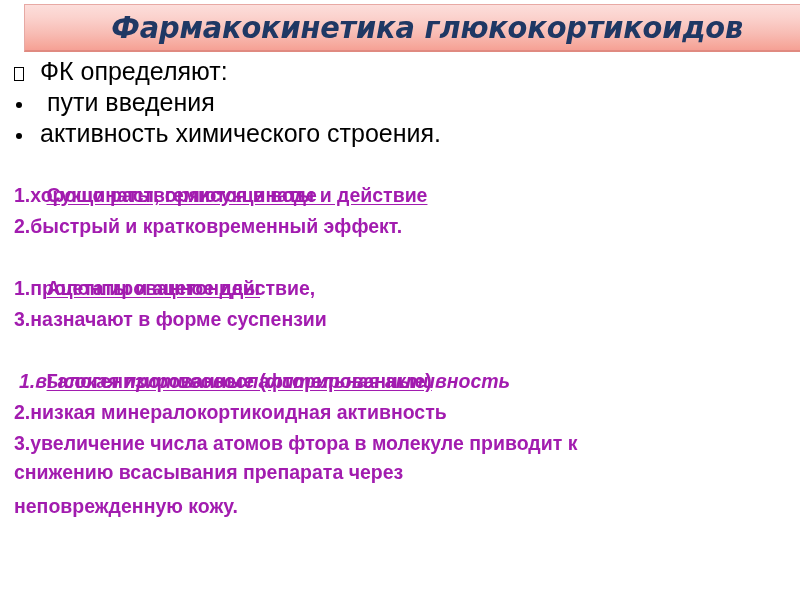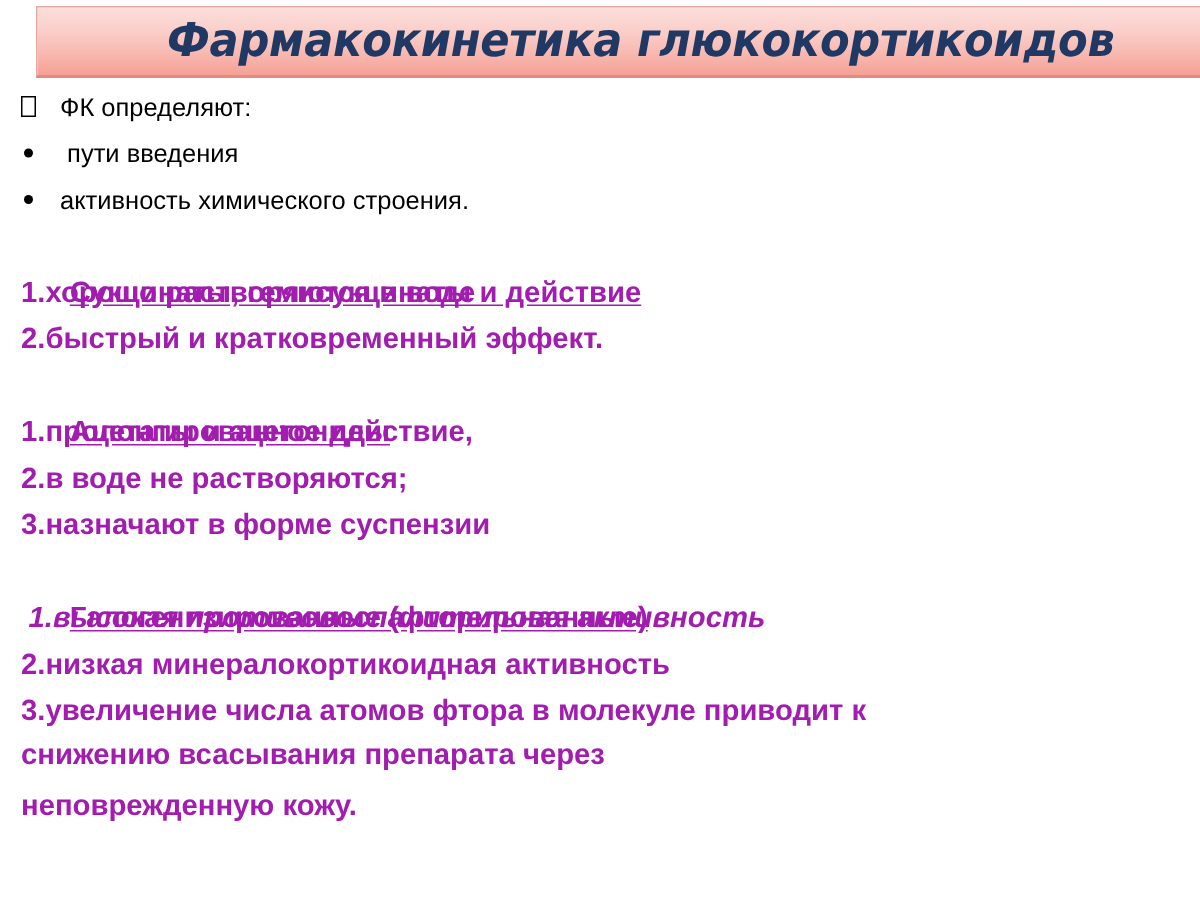--- a/index.html
+++ b/index.html
@@ -103,21 +103,21 @@
     content: "";
     display: inline-block;
     width: 6px;
     height: 6px;
     border-radius: 50%;
     background: #000;
     vertical-align: 3px;
     margin-left: 2px;
   }
   .bullet-text {
-    font-size: 17px;
+    font-size: 25px;
     white-space: pre;
   }
 
   
   .heading {
     font-size: 19.5px;
     height: 31px;
     line-height: 31px;
   }
   .heading .u {
@@ -179,21 +179,20 @@
     <div class="line heading">
       <span class="u">Сукцинаты, гемисукцинаты и действие</span>
     </div>
     <div class="line num-line"><span>1.</span><span>хорошо растворяются в воде</span></div>
     <div class="line num-line"><span>2.</span><span>быстрый и кратковременный эффект.</span></div>
 
     <div class="line heading">
       <span class="u">Ацетаты и ацетониды</span>
     </div>
     <div class="line num-line"><span>1.</span><span>пролонгированное действие,</span></div>
-    <div class="line num-line"><span>2.</span><span>в воде не растворяются;</span></div>
     <div class="line num-line"><span>3.</span><span>назначают в форме суспензии</span></div>
 
     <div class="line heading">
       <span class="u">Галогенизированные (фторированные)</span>
     </div>
     <div class="line num-line indented"><span>1.</span><span>высокая противовоспалительная активность</span></div>
     <div class="line num-line"><span>2.</span><span>низкая минералокортикоидная активность</span></div>
 
     <div class="line para-line"><span>3.</span><span>увеличение числа атомов фтора в молекуле приводит к</span></div>
     <div class="line para-line tight">снижению всасывания препарата через</div>

